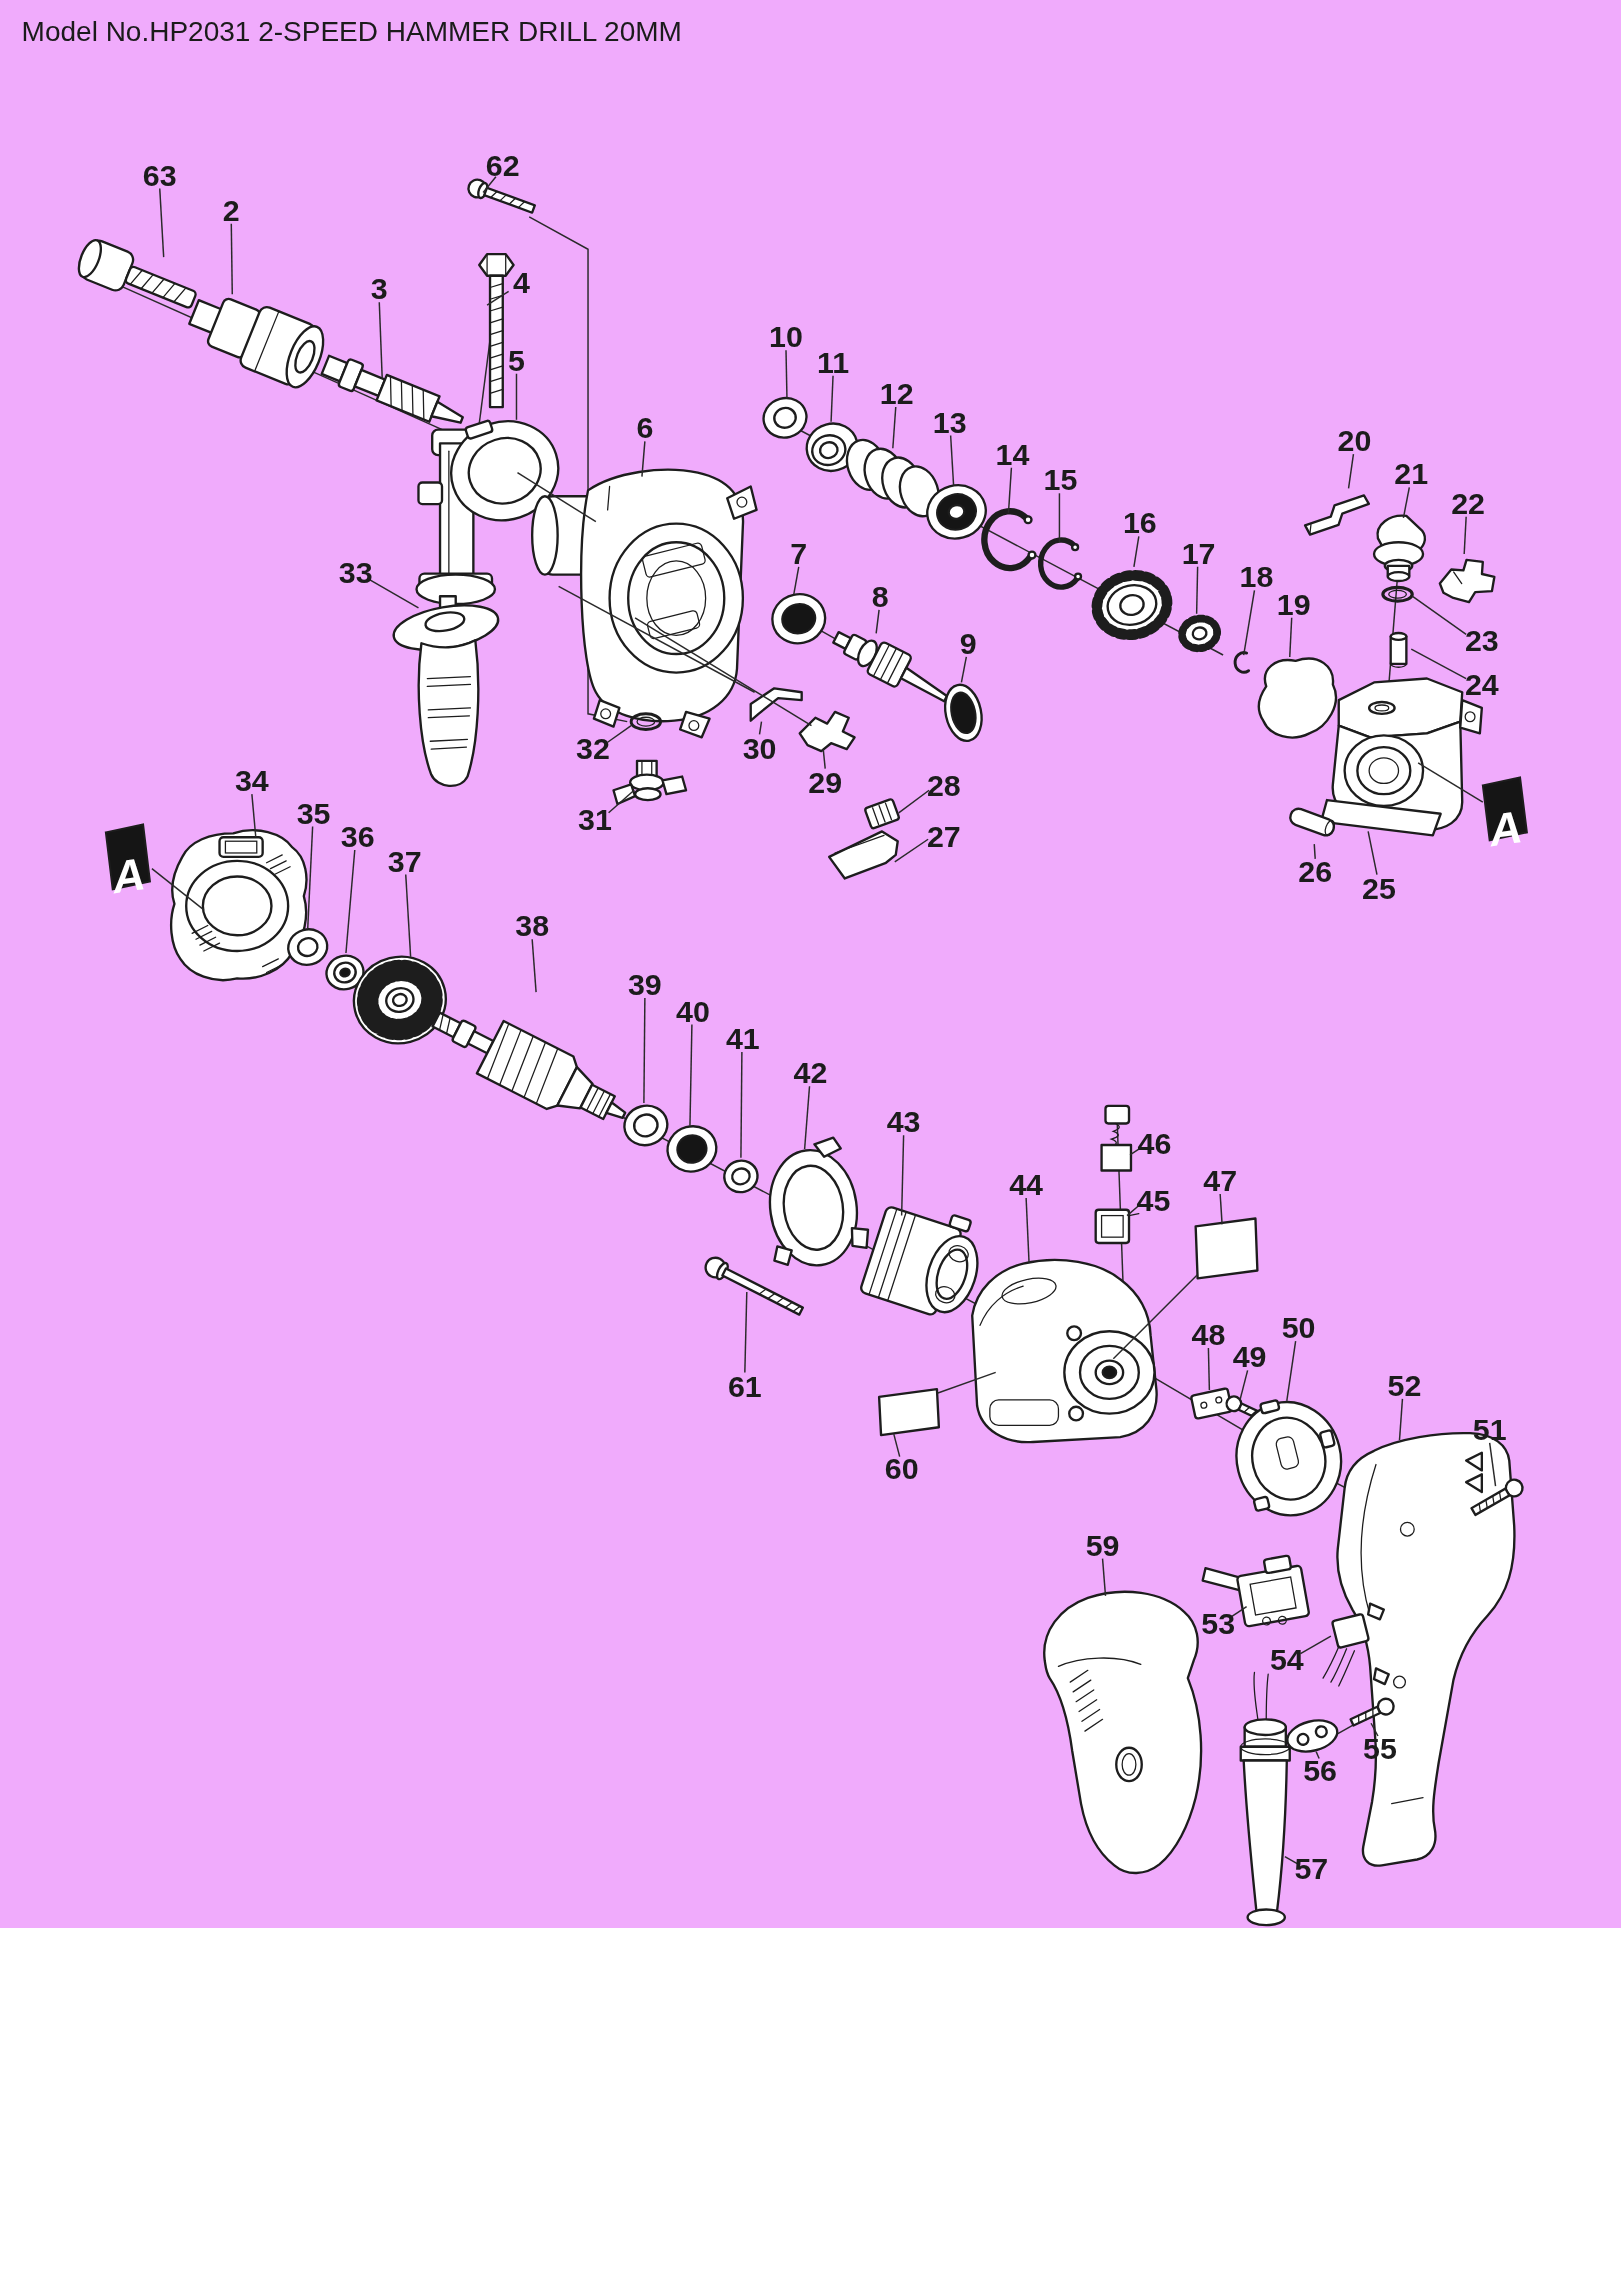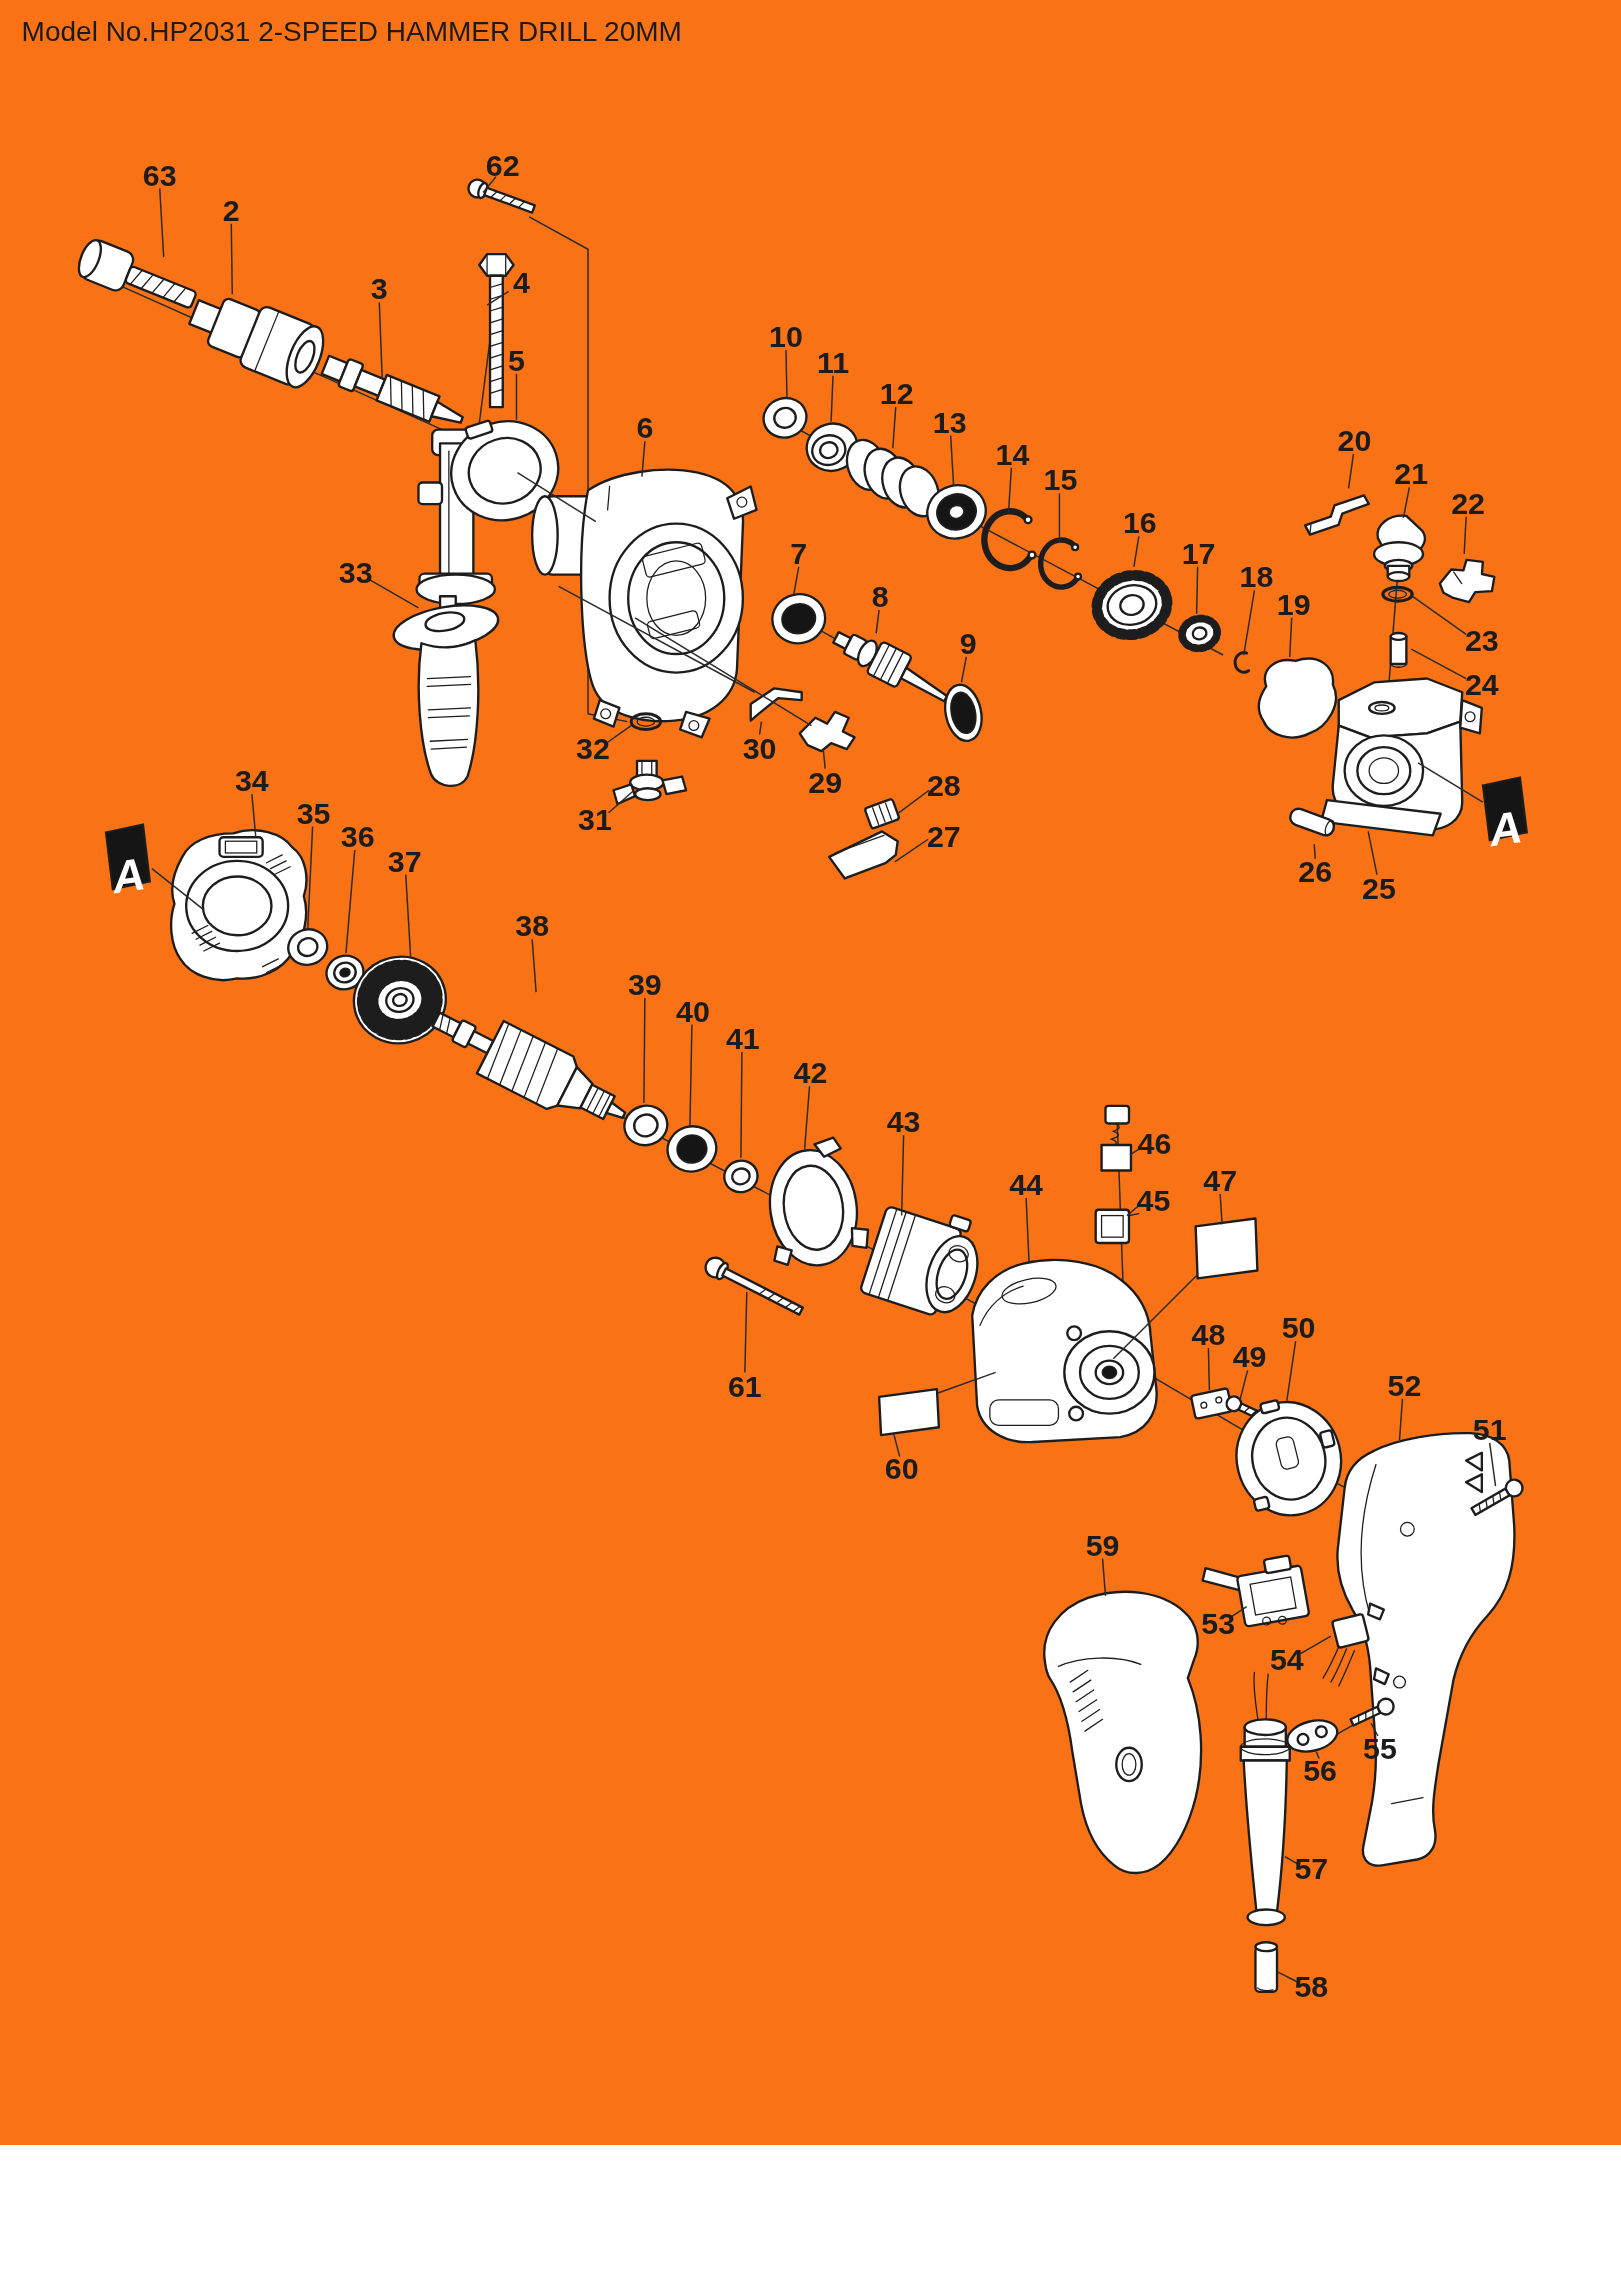--- a/index.html
+++ b/index.html
@@ -1,16 +1,16 @@
 <!DOCTYPE html>
 <html><head>
 <meta charset="utf-8">
 <style>
   html,body{margin:0;padding:0;background:#fff;}
-  #page{position:relative;width:1621px;height:2145px;background:#f97316;overflow:hidden;
+  #page{position:relative;width:1621px;height:1928px;background:#f0abfc;overflow:hidden;
         font-family:"Liberation Sans",sans-serif;}
   #title{position:absolute;left:21.6px;top:15.7px;font-size:28px;font-weight:400;
          color:#1b1b1b;letter-spacing:0px;}
   svg{position:absolute;left:0;top:0;}
   .w{fill:#fff;stroke:#1d1d1d;stroke-width:2.4;stroke-linejoin:round;stroke-linecap:round;}
   .k{fill:#151515;stroke:#1d1d1d;stroke-width:2;}
   .s{fill:none;stroke:#1d1d1d;stroke-width:2.4;stroke-linecap:round;stroke-linejoin:round;}
   .t{fill:none;stroke:#1d1d1d;stroke-width:1.3;stroke-linecap:round;}
   .axis{fill:none;stroke:#2a2a2a;stroke-width:1.5;}
   .leader{fill:none;stroke:#2a2a2a;stroke-width:1.5;}

